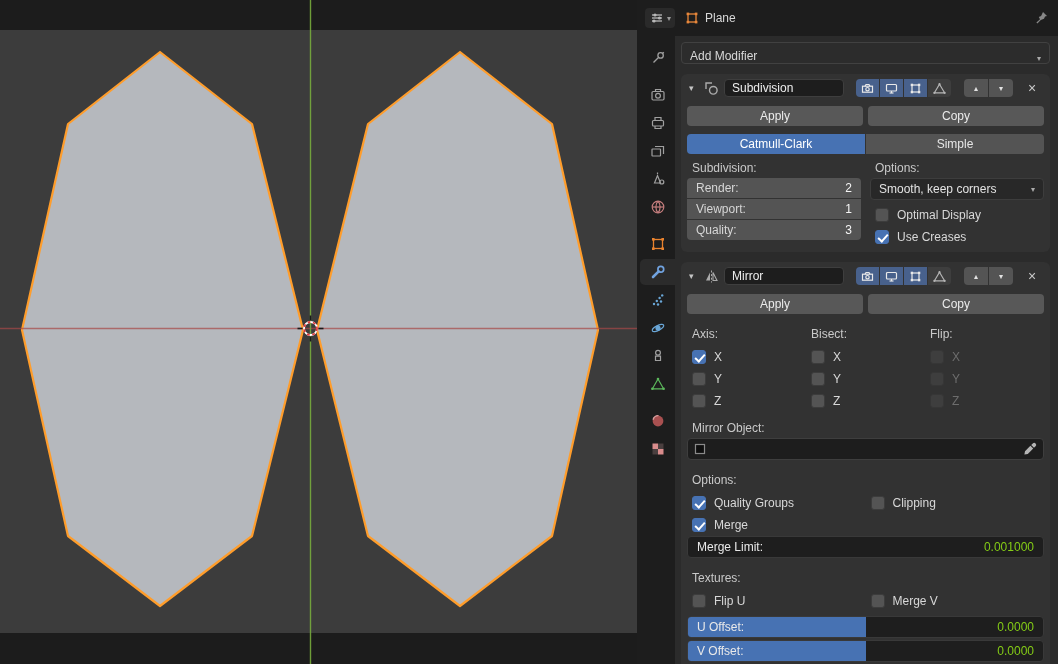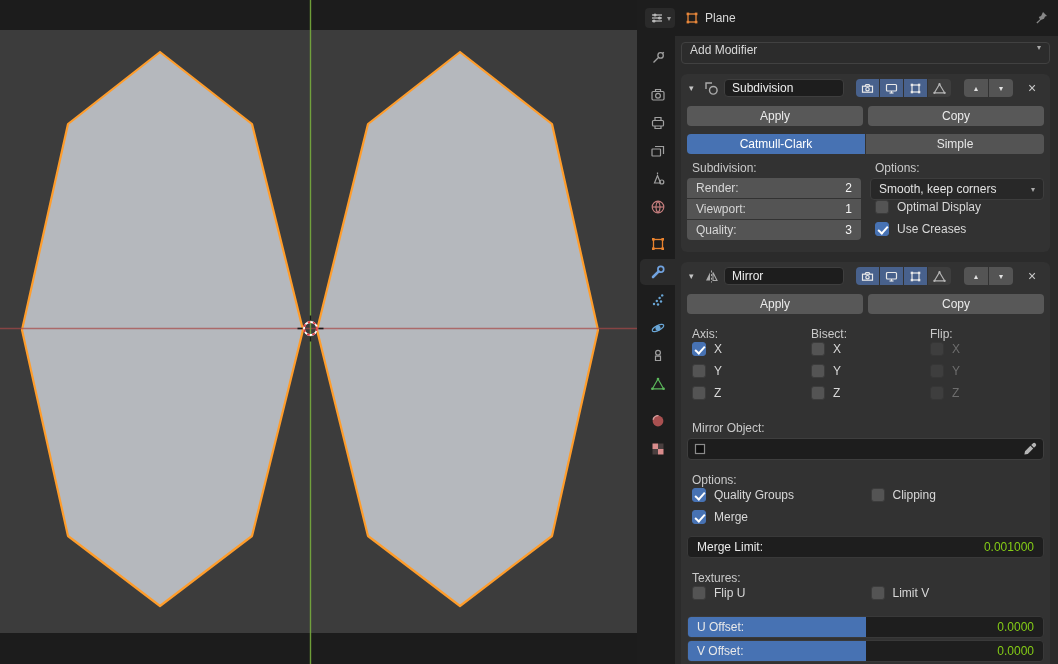--- a/index.html
+++ b/index.html
@@ -15,21 +15,21 @@
   .chev-sm{font-size:8px;color:#9a9a9a;}
   .breadcrumb{display:flex;align-items:center;gap:6px;}
   .pin{margin-left:auto;opacity:.85;cursor:pointer;}
   .props-body{flex:1;display:flex;min-height:0;}
   .tabbar{flex:0 0 38px;background:#1d1d1d;display:flex;flex-direction:column;padding-top:8px;}
   .tab{height:26px;margin:1px 0 1px 3px;display:flex;align-items:center;justify-content:center;cursor:pointer;border-radius:5px 0 0 5px;}
   .tab.active{background:#2b2b2b;}
   .tab-gap{height:9px;}
   .panel-area{flex:1;background:#2b2b2b;padding:6px 8px 0 6px;min-width:0;}
   
-  .add-modifier{height:20px;background:#2c2c2c;border:1px solid #414141;border-radius:4px;display:flex;align-items:flex-start;padding:0 8px;cursor:pointer;}
+  .add-modifier{height:20px;background:#2c2c2c;border:1px solid #414141;border-radius:4px;display:flex;align-items:flex-end;padding:0 8px;cursor:pointer;}
   .add-modifier .chev{margin-left:auto;font-size:8px;color:#aaa;}
   
   .panel{background:#323232;border-radius:6px;margin-top:10px;padding:2px 6px 8px 6px;}
   .panel-header{height:24px;display:flex;align-items:center;gap:5px;padding:0 2px;}
   .expand{font-size:9px;color:#c5c5c5;cursor:pointer;width:10px;}
   .name-field{background:#1d1d1d;border:1px solid #3e3e3e;border-radius:4px;height:16px;line-height:16px;padding:0 7px;width:104px;color:#ececec;cursor:text;}
   .toggle-group{display:flex;gap:1px;margin-left:7px;}
   .tgl{width:23px;height:18px;background:#3e3e3e;display:flex;align-items:center;justify-content:center;cursor:pointer;}
   .tgl:first-child{border-radius:4px 0 0 4px;}
   .tgl:last-child{border-radius:0 4px 4px 0;}
@@ -51,21 +51,21 @@
   .sec-label{height:16px;line-height:16px;color:#c9c9c9;padding-left:5px;}
   .mt{margin-top:12px;}
   .field-stack{display:flex;flex-direction:column;gap:1px;margin-top:2px;}
   .numfield{height:20px;background:#545454;display:flex;align-items:center;padding:0 9px;cursor:ew-resize;}
   .numfield:first-child{border-radius:4px 4px 0 0;}
   .numfield:last-child{border-radius:0 0 4px 4px;}
   .numfield .lbl{color:#d6d6d6;}
   .numfield .val{margin-left:auto;color:#f5f5f5;}
   .dropdown{height:20px;background:#282828;border:1px solid #3d3d3d;border-radius:4px;display:flex;align-items:center;padding:0 8px;margin-top:2px;color:#e3e3e3;cursor:pointer;}
   .dropdown .chev{margin-left:auto;font-size:8px;color:#aaa;}
-  .cbrow{display:flex;align-items:flex-start;gap:8px;height:22px;padding-left:5px;cursor:pointer;}
+  .cbrow{display:flex;align-items:flex-end;gap:8px;height:22px;padding-left:5px;cursor:pointer;}
   .cb{width:14px;height:14px;background:#545454;border:1px solid #3c3c3c;border-radius:3px;position:relative;flex:0 0 14px;box-sizing:border-box;}
   .cb.checked{background:#4772b3;border-color:#4772b3;}
   .cb.checked::after{content:"";position:absolute;left:4px;top:1px;width:4px;height:8px;border:solid #fff;border-width:0 2px 2px 0;transform:rotate(42deg);}
   .cb-label{color:#d8d8d8;}
   .disabled .cb{background:#3e3e3e;border-color:#363636;}
   .disabled .cb-label{color:#6d6d6d;}
   .axis-cols{display:flex;padding-top:12px;}
   .acol{flex:1;min-width:0;}
   .obj-field{height:20px;background:#1d1d1d;border:1px solid #3e3e3e;border-radius:4px;margin-top:2px;display:flex;align-items:center;padding:0 6px;cursor:pointer;}
   .obj-field .spacer{flex:1;}
@@ -516,21 +516,21 @@
           </div>
 
           <div class="sec-label mt">Textures:</div>
           <div class="grid2">
             <div class="cbrow">
               <span class="cb"></span>
               <span class="cb-label">Flip U</span>
             </div>
             <div class="cbrow">
               <span class="cb"></span>
-              <span class="cb-label">Limit V</span>
+              <span class="cb-label">Merge V</span>
             </div>
           </div>
           <div class="slider mtop">
             <div class="fill" style="width:50%"></div>
             <span class="s-lbl">U Offset:</span>
             <span class="s-val">0.0000</span>
           </div>
           <div class="slider">
             <div class="fill" style="width:50%"></div>
             <span class="s-lbl">V Offset:</span>

